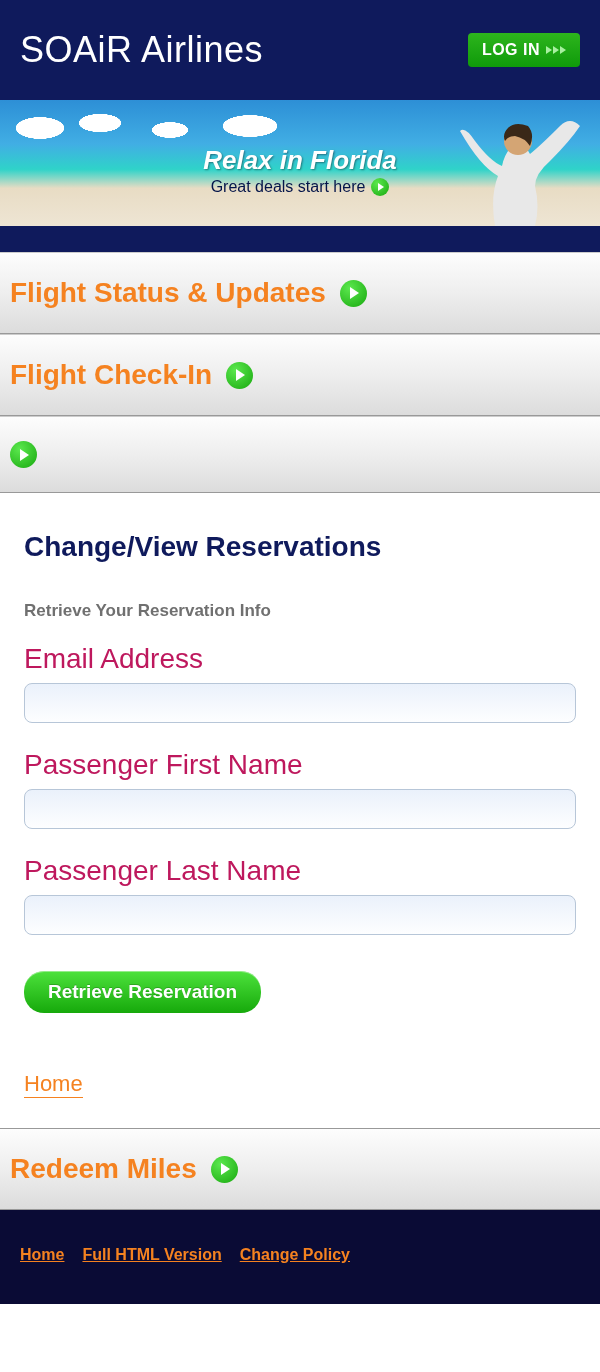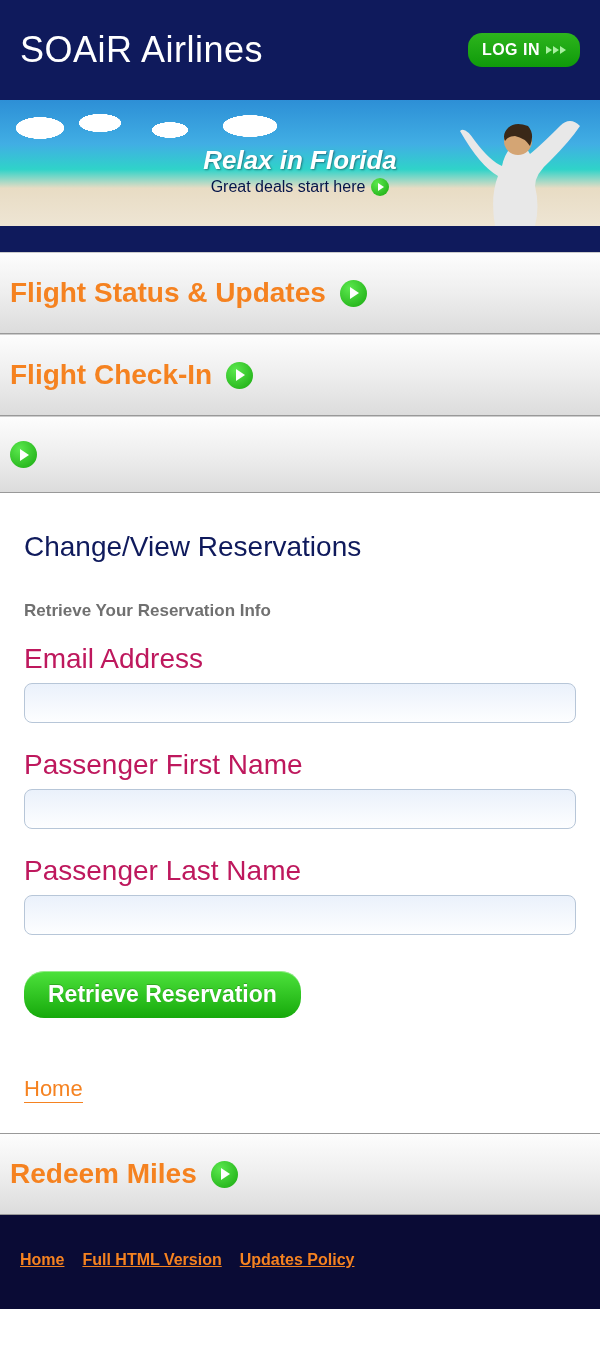--- a/index.html
+++ b/index.html
@@ -22,21 +22,21 @@
     font-weight: 200;
     letter-spacing: 0.5px;
     font-family: "Helvetica Neue", Arial, sans-serif;
   }
   .login-btn {
     background: linear-gradient(#2db51d, #0f9a0a);
     color: #ffffff;
     font-size: 16px;
     font-weight: bold;
     padding: 8px 14px;
-    border-radius: 14px;
+    border-radius: 4px;
     border: none;
     cursor: pointer;
     display: flex;
     align-items: center;
     gap: 6px;
     letter-spacing: 0.5px;
   }
   .login-btn .arrows {
     display: flex;
     gap: 1px;
@@ -142,21 +142,21 @@
     border-left-width: 6px;
     border-top-width: 4px;
     border-bottom-width: 4px;
   }
   .content {
     padding: 38px 24px 30px;
   }
   .section-title {
     color: #0f1a5c;
     font-size: 28px;
-    font-weight: normal;
+    font-weight: bold;
     margin-bottom: 38px;
   }
   .sub-title {
     color: #707070;
     font-size: 17px;
     font-weight: bold;
     margin-bottom: 22px;
   }
   .field-label {
     color: #be185d;
@@ -170,21 +170,21 @@
     border: 1px solid #b7c6d8;
     border-radius: 8px;
     background: linear-gradient(to bottom, #eaf1fb, #fdfeff);
     padding: 0 10px;
     font-size: 16px;
     margin-bottom: 26px;
   }
   .retrieve-btn {
     background: linear-gradient(to bottom, #4de23c, #16a90b);
     color: #ffffff;
-    font-size: 23px;
+    font-size: 19px;
     font-weight: bold;
     border: none;
     border-radius: 20px;
     padding: 10px 24px;
     cursor: pointer;
     text-shadow: 0 -1px 0 rgba(0,0,0,0.2);
     box-shadow: inset 0 1px 0 rgba(255,255,255,0.4);
     margin-top: 10px;
   }
   .home-link {
@@ -281,14 +281,14 @@
 </div>
 
 <div class="menu-item redeem-section">
   <span class="menu-label">Redeem Miles</span>
   <span class="play-circle"></span>
 </div>
 
 <div class="footer">
   <a>Home</a>
   <a>Full HTML Version</a>
-  <a>Updates Policy</a>
+  <a>Change Policy</a>
 </div>
 
 </body></html>

